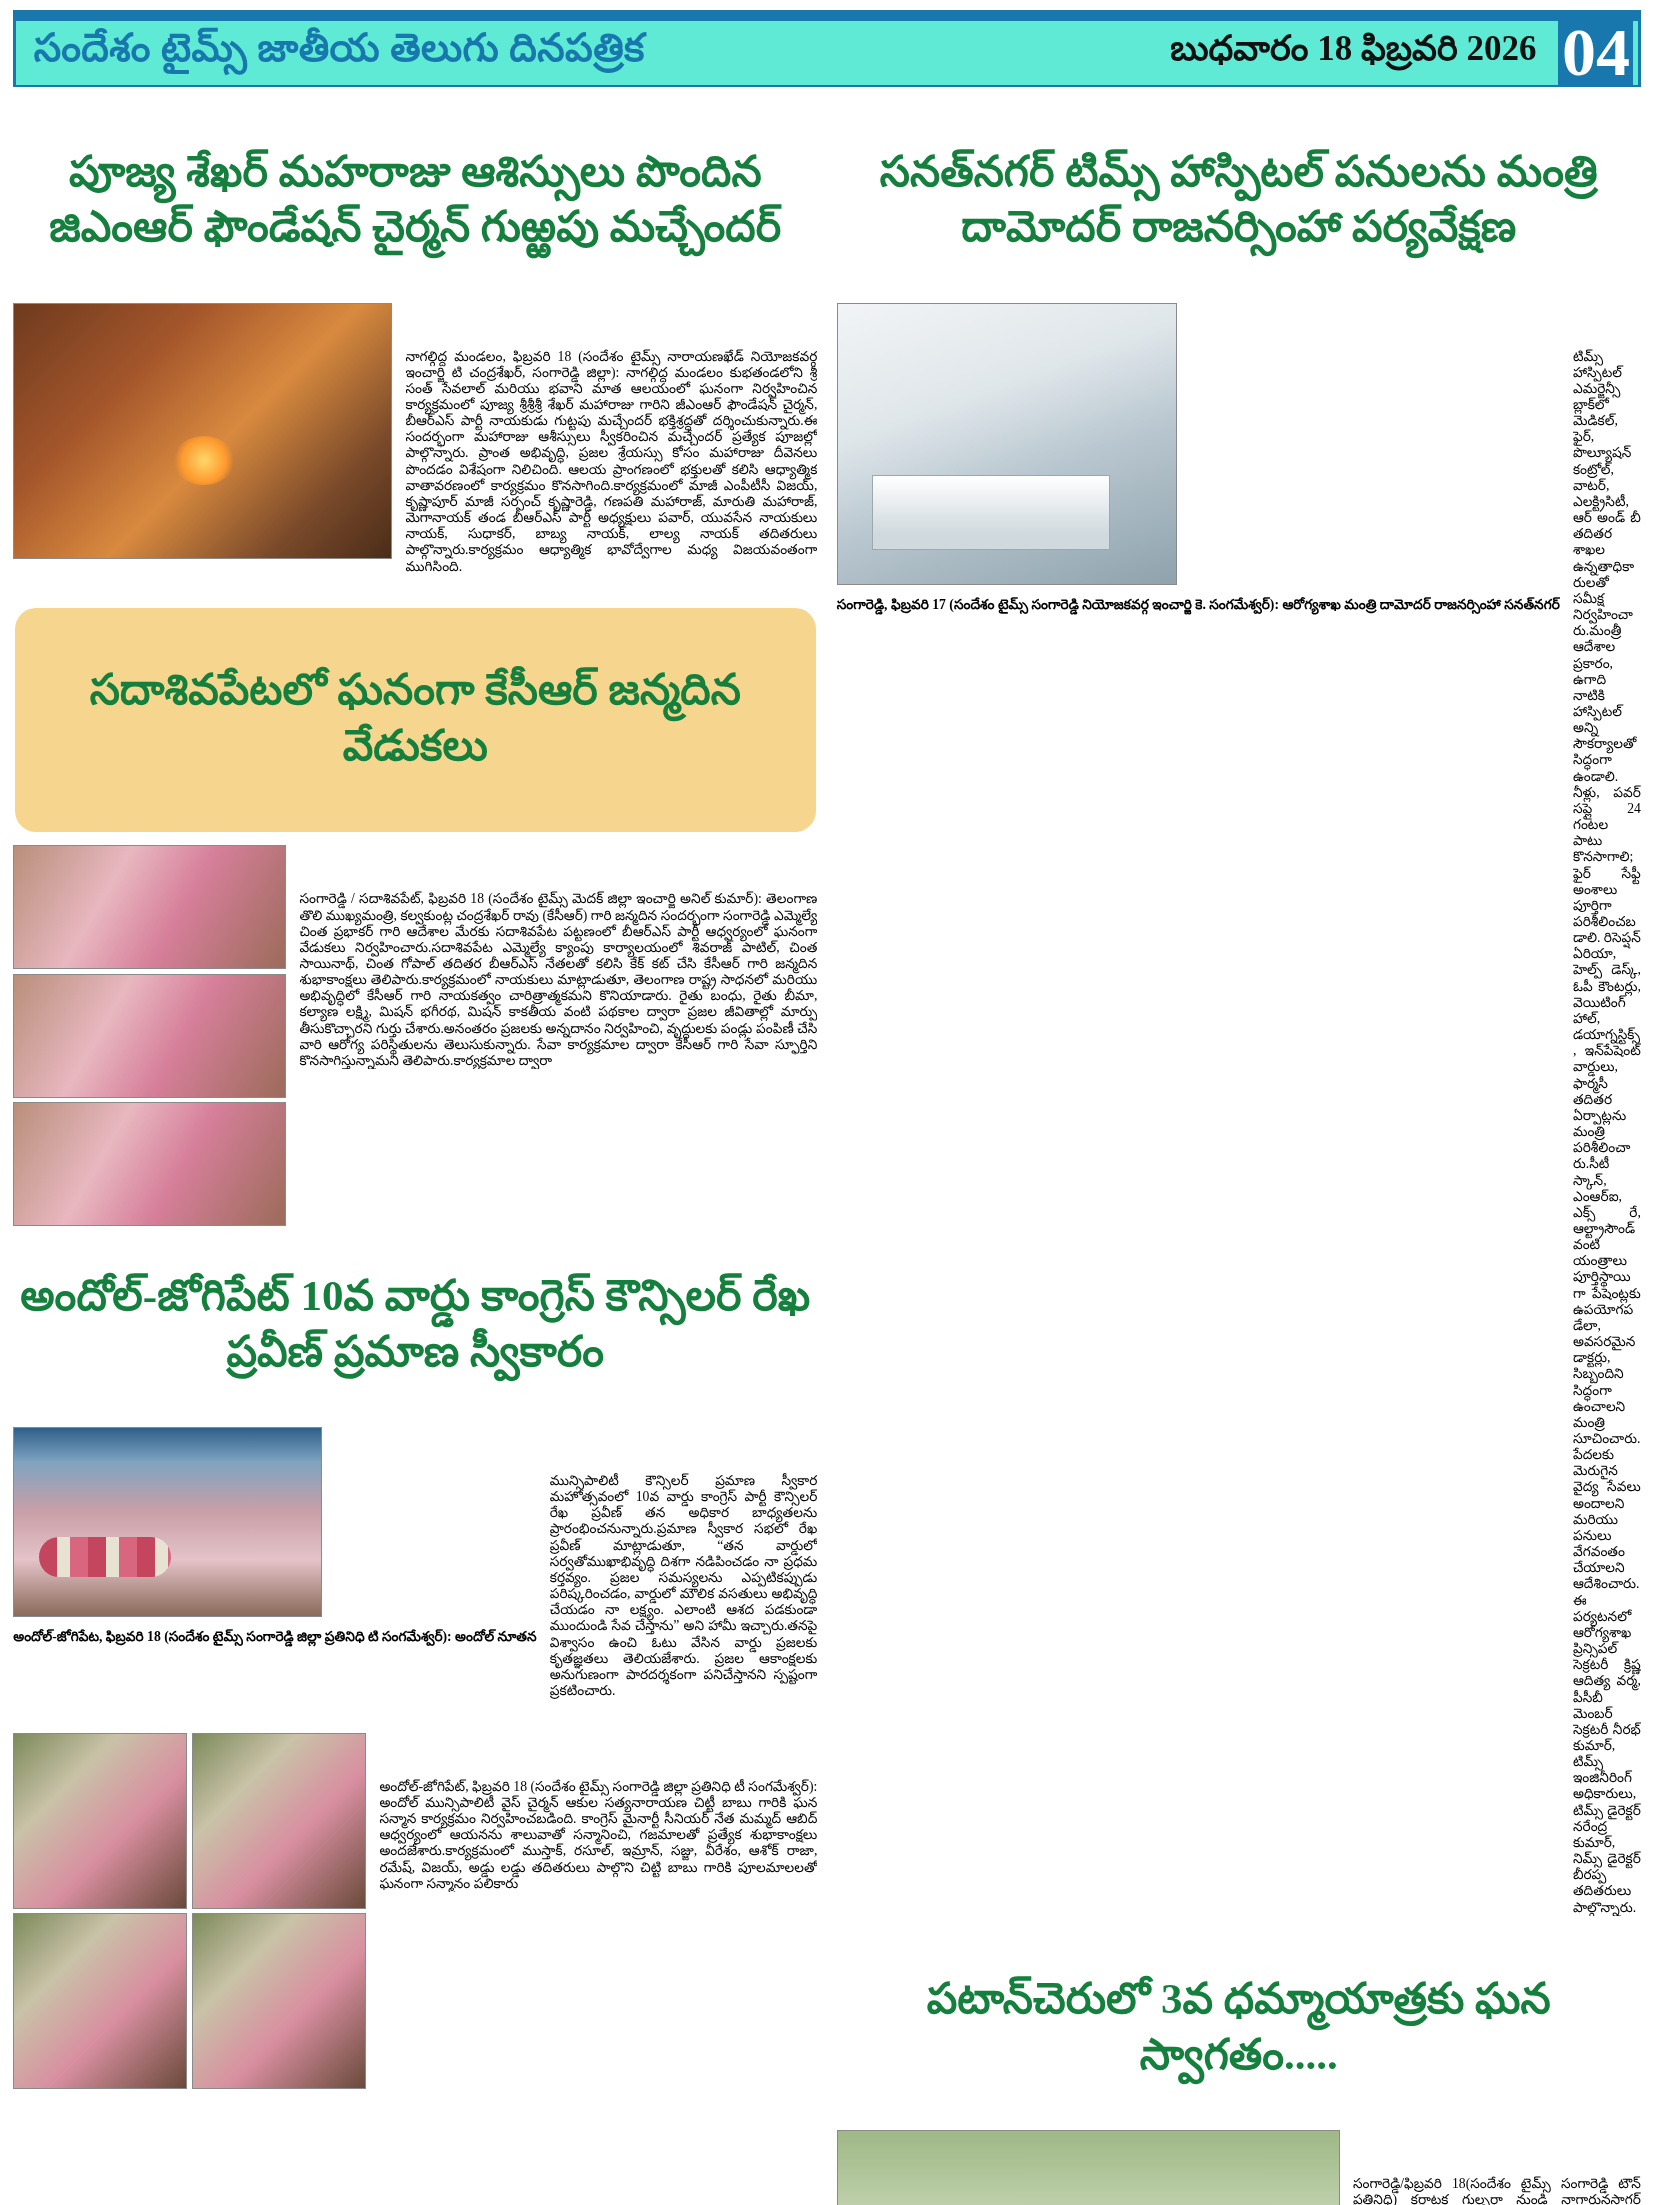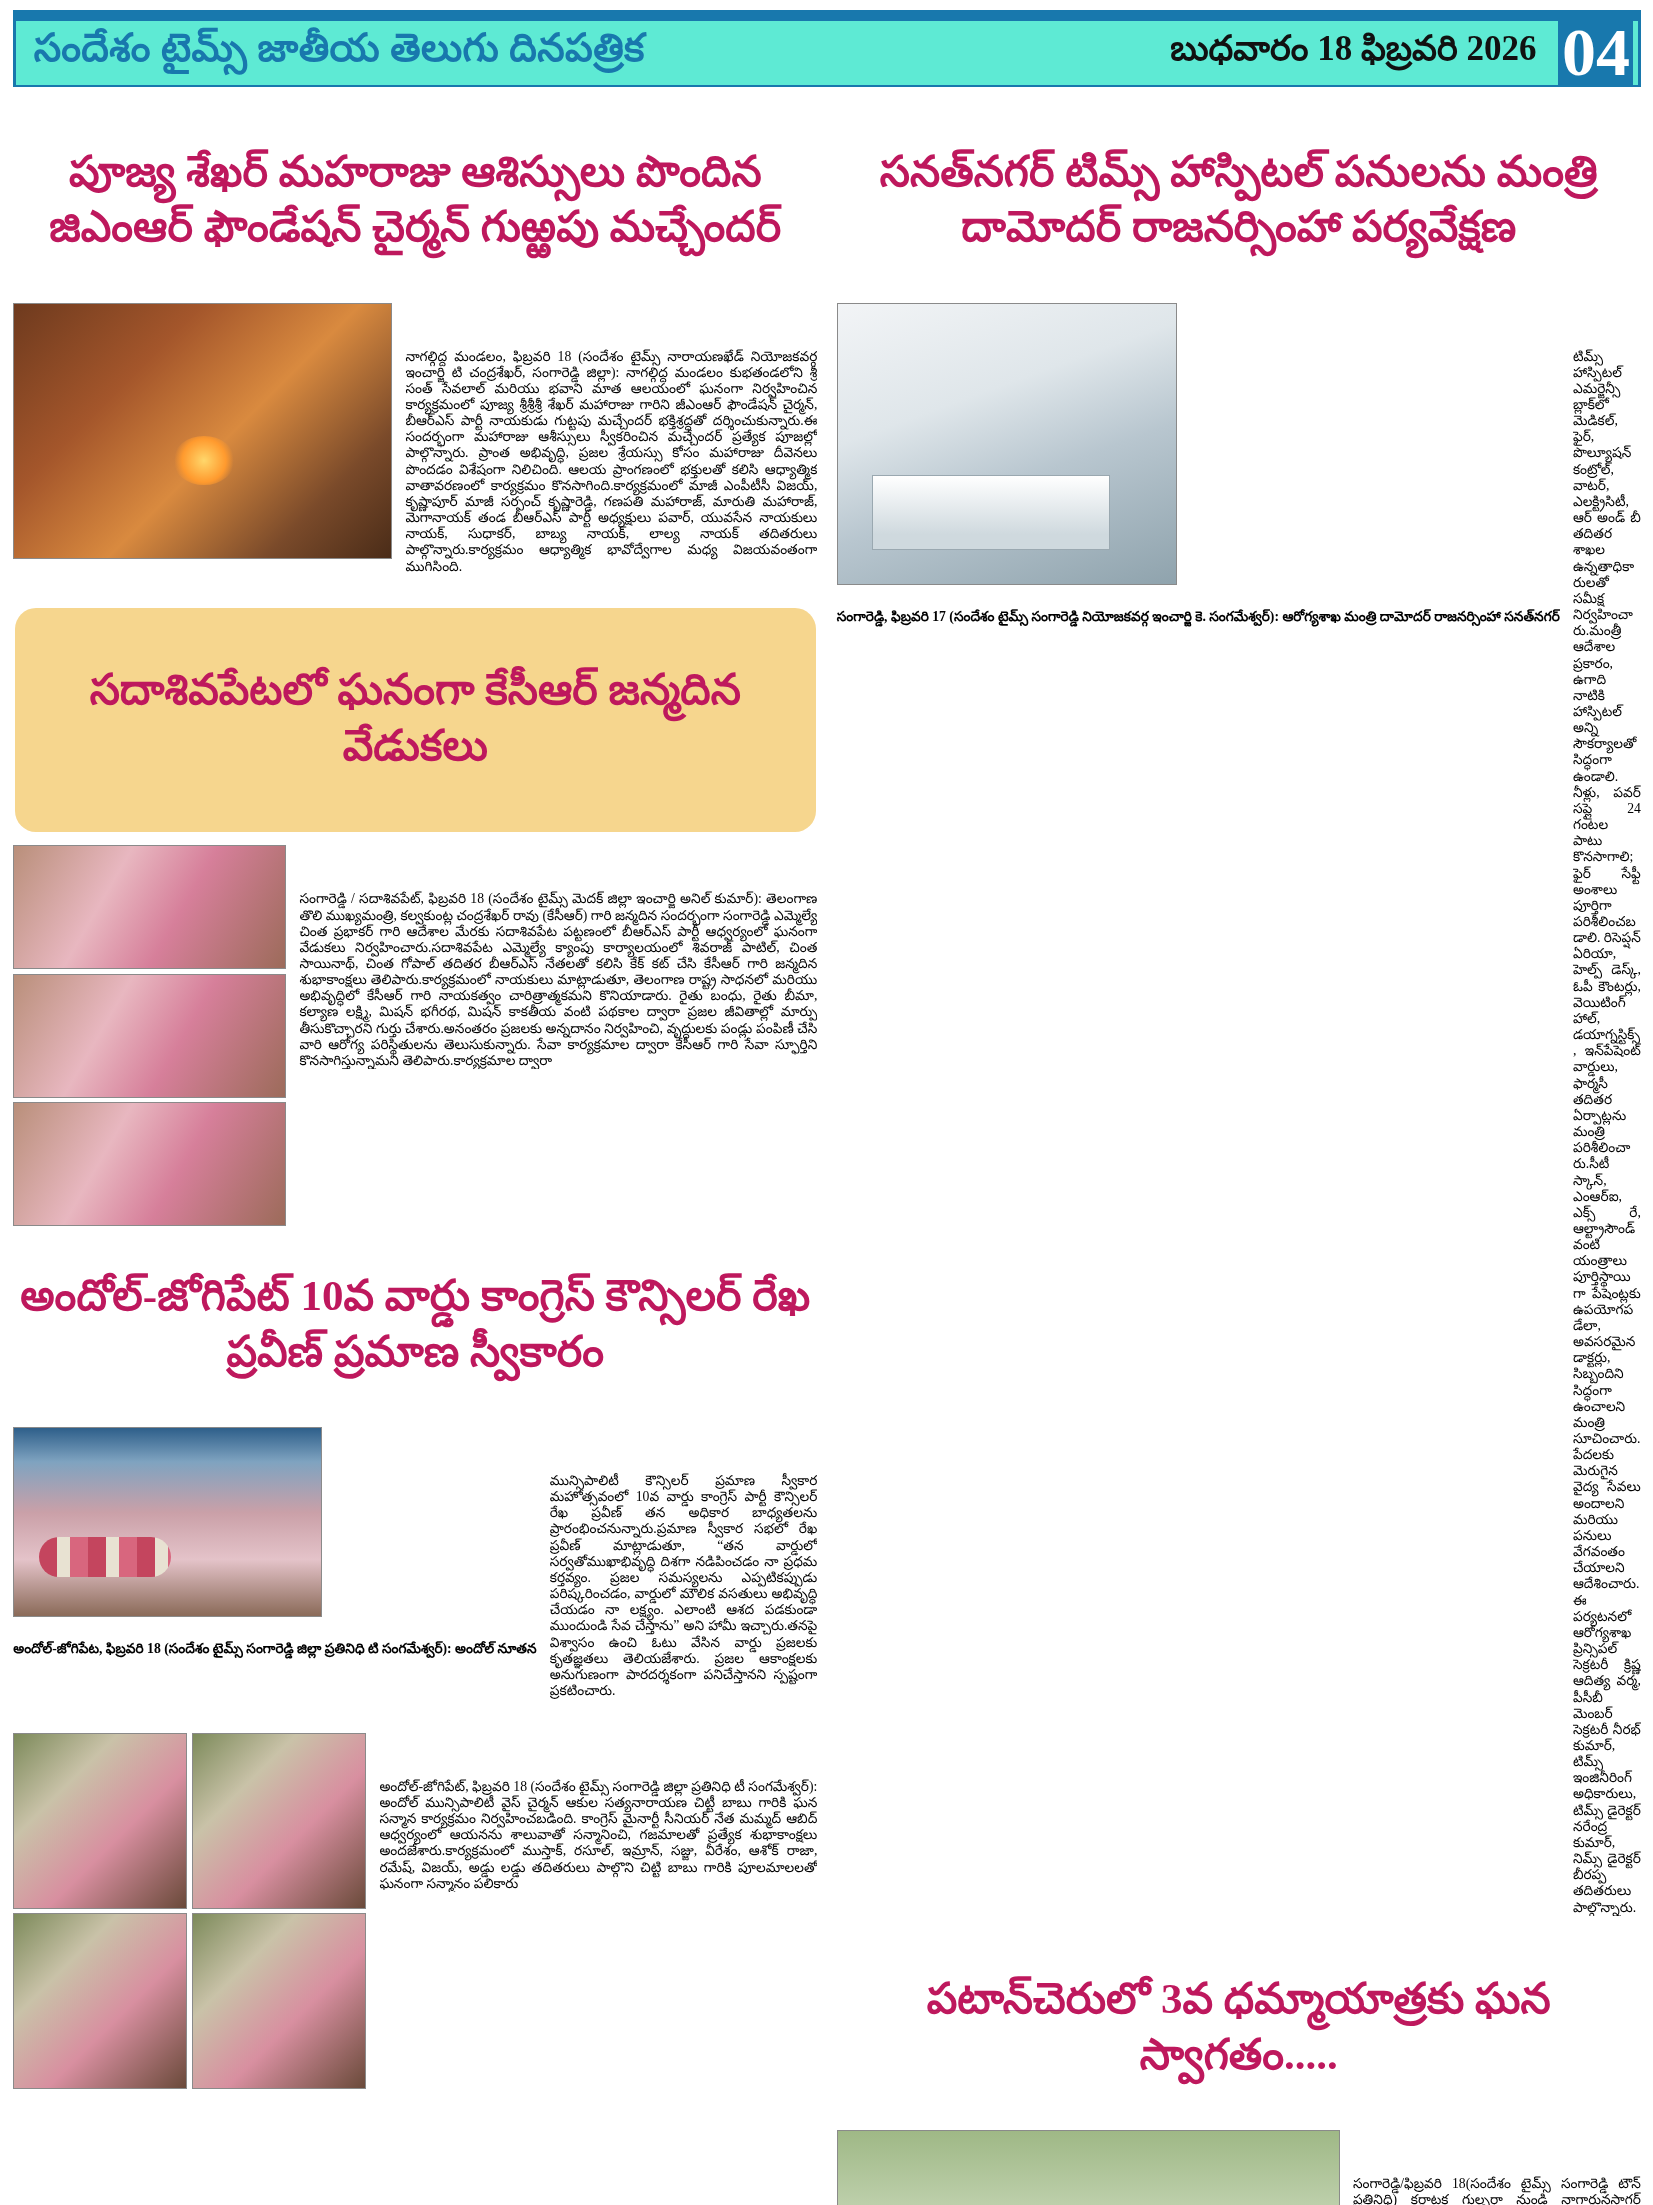--- a/index.html
+++ b/index.html
@@ -21,34 +21,34 @@
   .page-number{
     background:#1878ad;color:#fff;font-size:68px;font-weight:bold;
     width:75px;height:67px;display:flex;align-items:center;justify-content:center;
   }
   
   .columns{display:flex;gap:19.4px;margin-top:15px;height:2297px;overflow:hidden;}
   .col{flex:1;min-width:0;}
   article{margin-bottom:20px;}
   .headline{
     font-weight:bold;text-align:center;font-size:43px;line-height:1.3;
-    padding:6.2px 3.5px 11.5px 3.5px;color:#be185d;
+    padding:6.2px 3.5px 11.5px 3.5px;color:#15803d;
   }
   .hl-yellow{
     background:#f6d68e;border-radius:21px;padding:17.6px 20px 23px 20px;margin:2.6px 1.8px 13.2px 1.8px;
   }
   .hl-yellow .headline{padding:0;}
   .art-row{display:flex;gap:13.2px;align-items:flex-start;}
   .photo-col{flex:none;}
   .photo{box-sizing:border-box;border:0.9px solid #8a8a8a;}
   .body-text{
     flex:1;font-size:13.7px;line-height:1.18;text-align:justify;
     overflow:hidden;word-break:break-word;margin-top:46px;
   }
-  .caption{font-size:13.7px;font-weight:bold;line-height:1.22;margin-top:24px;text-align:justify;}
+  .caption{font-size:13.7px;font-weight:bold;line-height:1.22;margin-top:12px;text-align:justify;}
   .cont{font-size:13.7px;line-height:1.18;text-align:justify;margin-top:9.7px;overflow:hidden;}
   
   .ph-pooja{width:379px;height:256px;background:
     linear-gradient(135deg,#6e3a1e 0%,#a4562b 30%,#d98a3f 55%,#7a4a2a 80%,#4a2c18 100%);position:relative;}
   .ph-pooja .flame{position:absolute;left:42%;top:52%;width:62px;height:49px;border-radius:50%;
     background:radial-gradient(circle,#ffd76b 0%,#ff9a2e 55%,rgba(255,120,30,0) 75%);}
   .ph-stack{width:273px;display:flex;flex-direction:column;gap:4.4px;}
   .ph-brs{width:273px;height:124px;background:
     linear-gradient(120deg,#b98f7a 0%,#e8b7c0 35%,#d67f9a 60%,#9c6b5a 100%);}
   .ph-oath{width:309px;height:190px;background:

